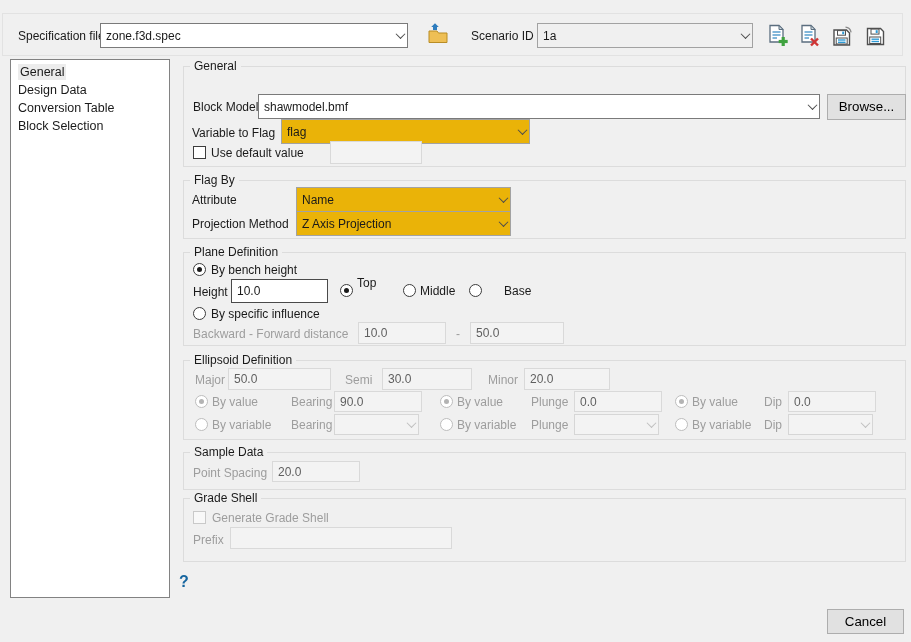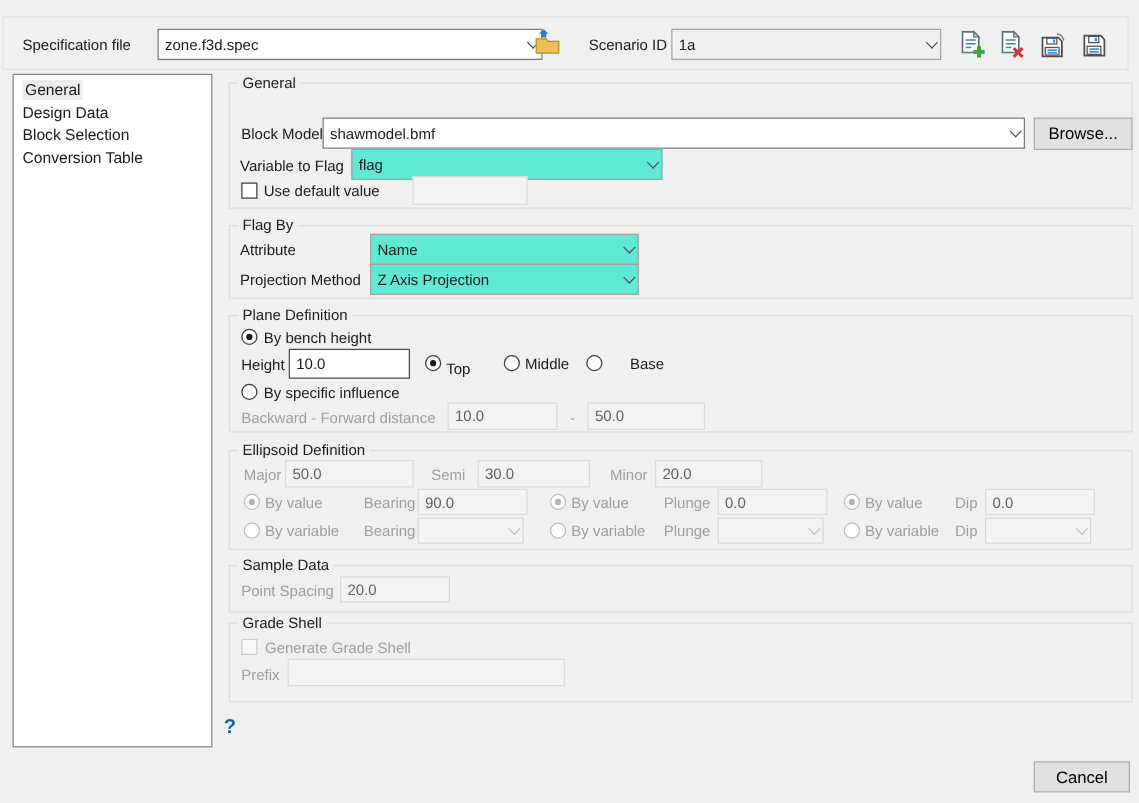--- a/index.html
+++ b/index.html
@@ -9,21 +9,21 @@
   .dis{color:#9d9d9d;}
   .panel{position:absolute;border:1px solid #e2e2e2;background:#f0f0f0;}
   .group{position:absolute;border:1px solid #dcdcdc;}
   .gtitle{position:absolute;background:#f0f0f0;padding:0 4px;white-space:nowrap;line-height:14px;z-index:2;}
   .field{position:absolute;background:#fff;border:1px solid #7a7a7a;display:flex;align-items:center;padding:0 5px;white-space:nowrap;overflow:hidden;}
   .field.focus{border-color:#4a4a4a;}
   .field.disabled{background:#f3f3f3;border-color:#d9d9d9;color:#5f5f5f;}
   .combo{position:absolute;display:flex;align-items:center;padding:0 3px 0 5px;white-space:nowrap;}
   .combo .txt{flex:1;overflow:hidden;}
   .combo.white{background:#fff;border:1px solid #7a7a7a;}
-  .combo.gray{background:#5eead4;border:1px solid #a2a2a2;}
+  .combo.gray{background:#eab308;border:1px solid #a2a2a2;}
   .combo.flat{background:#f0f0f0;border:1px solid #a2a2a2;}
   .combo.disabled{background:#f3f3f3;border:1px solid #d6d6d6;color:#5f5f5f;}
   .chev{width:7px;height:7px;border-left:1px solid #4c4c4c;border-bottom:1px solid #4c4c4c;transform:rotate(-45deg) translate(1px,-1px);flex:none;margin-left:4px;}
   .combo.disabled .chev{border-color:#bfbfbf;}
   .radio{position:absolute;width:13px;height:13px;border:1px solid #3c3c3c;border-radius:50%;background:#fff;}
   .radio.sel::after{content:"";position:absolute;left:3px;top:3px;width:5px;height:5px;border-radius:50%;background:#1a1a1a;}
   .radio.disabled{border-color:#bdbdbd;}
   .radio.disabled.sel::after{background:#b3b3b3;}
   .checkbox{position:absolute;width:13px;height:13px;border:1px solid #3c3c3c;background:#fff;}
   .checkbox.disabled{border-color:#c9c9c9;background:#f8f8f8;}
@@ -35,21 +35,21 @@
   .listitem .sel-bg{background:#ececec;display:inline-block;padding:0 2px;}
   .help{position:absolute;font-weight:bold;font-size:16px;color:#15659f;line-height:18px;}
 </style>
 </head>
 <body>
 
 <div class="panel" style="left:2px;top:13px;width:901px;height:43px;"></div>
 
 <span class="lbl" style="left:18px;top:29px;">Specification file</span>
 
-<div class="combo white" style="left:126px;top:23px;width:308px;height:25px;">
+<div class="combo white" style="left:100px;top:23px;width:308px;height:25px;">
   <span class="txt">zone.f3d.spec</span>
   <span class="chev"></span>
 </div>
 
 <button class="iconbtn" style="left:425px;top:22px;width:26px;height:26px;">
   <span>
     <svg width="24" height="23" viewBox="0 0 24 23">
       <path d="M3 9 h8 l1.5 2 H21 v9.5 H3 z" fill="#eebf55" stroke="#b98d25"></path>
       <path d="M7 8 L7 5 H5.2 L9 1.2 L12.8 5 H11 V8 Z" fill="#2e7dbe"></path>
     </svg>
@@ -114,22 +114,22 @@
       <rect x="4.7" y="11" width="11" height="6.5" fill="#fff" stroke="#4f4f4f" stroke-width="1"></rect>
       <line x1="6.5" y1="13.2" x2="14" y2="13.2" stroke="#2e9bd6" stroke-width="1.4"></line>
       <line x1="6.5" y1="15.5" x2="14" y2="15.5" stroke="#2e9bd6" stroke-width="1.4"></line>
     </svg>
   </span>
 </button>
 
 <div class="listbox" style="left:10px;top:59px;width:160px;height:539px;">
   <div class="listitem"><span class="sel-bg">General</span></div>
   <div class="listitem"><span>Design Data</span></div>
+  <div class="listitem"><span>Conversion Table</span></div>
   <div class="listitem"><span>Block Selection</span></div>
-  <div class="listitem"><span>Conversion Table</span></div>
 </div>
 
 <div class="group" style="left:183px;top:66px;width:723px;height:101px;"></div>
 <span class="gtitle" style="left:190px;top:59px;">General</span>
 
 <span class="lbl" style="left:193px;top:100px;">Block Model</span>
 <div class="combo white" style="left:258px;top:94px;width:562px;height:25px;">
   <span class="txt">shawmodel.bmf</span>
   <span class="chev"></span>
 </div>
@@ -165,21 +165,21 @@
 <div class="group" style="left:183px;top:252px;width:723px;height:94px;"></div>
 <span class="gtitle" style="left:190px;top:245px;">Plane Definition</span>
 
 <span class="radio sel" style="left:193px;top:263px;"></span>
 <span class="lbl" style="left:211px;top:263px;">By bench height</span>
 
 <span class="lbl" style="left:193px;top:285px;">Height</span>
 <div class="field focus" style="left:231px;top:279px;width:97px;height:24px;">10.0</div>
 
 <span class="radio sel" style="left:340px;top:284px;"></span>
-<span class="lbl" style="left:357px;top:288px;">Top</span>
+<span class="lbl" style="left:357px;top:276px;">Top</span>
 <span class="radio" style="left:403px;top:284px;"></span>
 <span class="lbl" style="left:420px;top:284px;">Middle</span>
 <span class="radio" style="left:469px;top:284px;"></span>
 <span class="lbl" style="left:504px;top:284px;">Base</span>
 
 <span class="radio" style="left:193px;top:307px;"></span>
 <span class="lbl" style="left:211px;top:307px;">By specific influence</span>
 
 <span class="lbl dis" style="left:193px;top:327px;">Backward - Forward distance</span>
 <div class="field disabled" style="left:358px;top:322px;width:88px;height:22px;">10.0</div>

